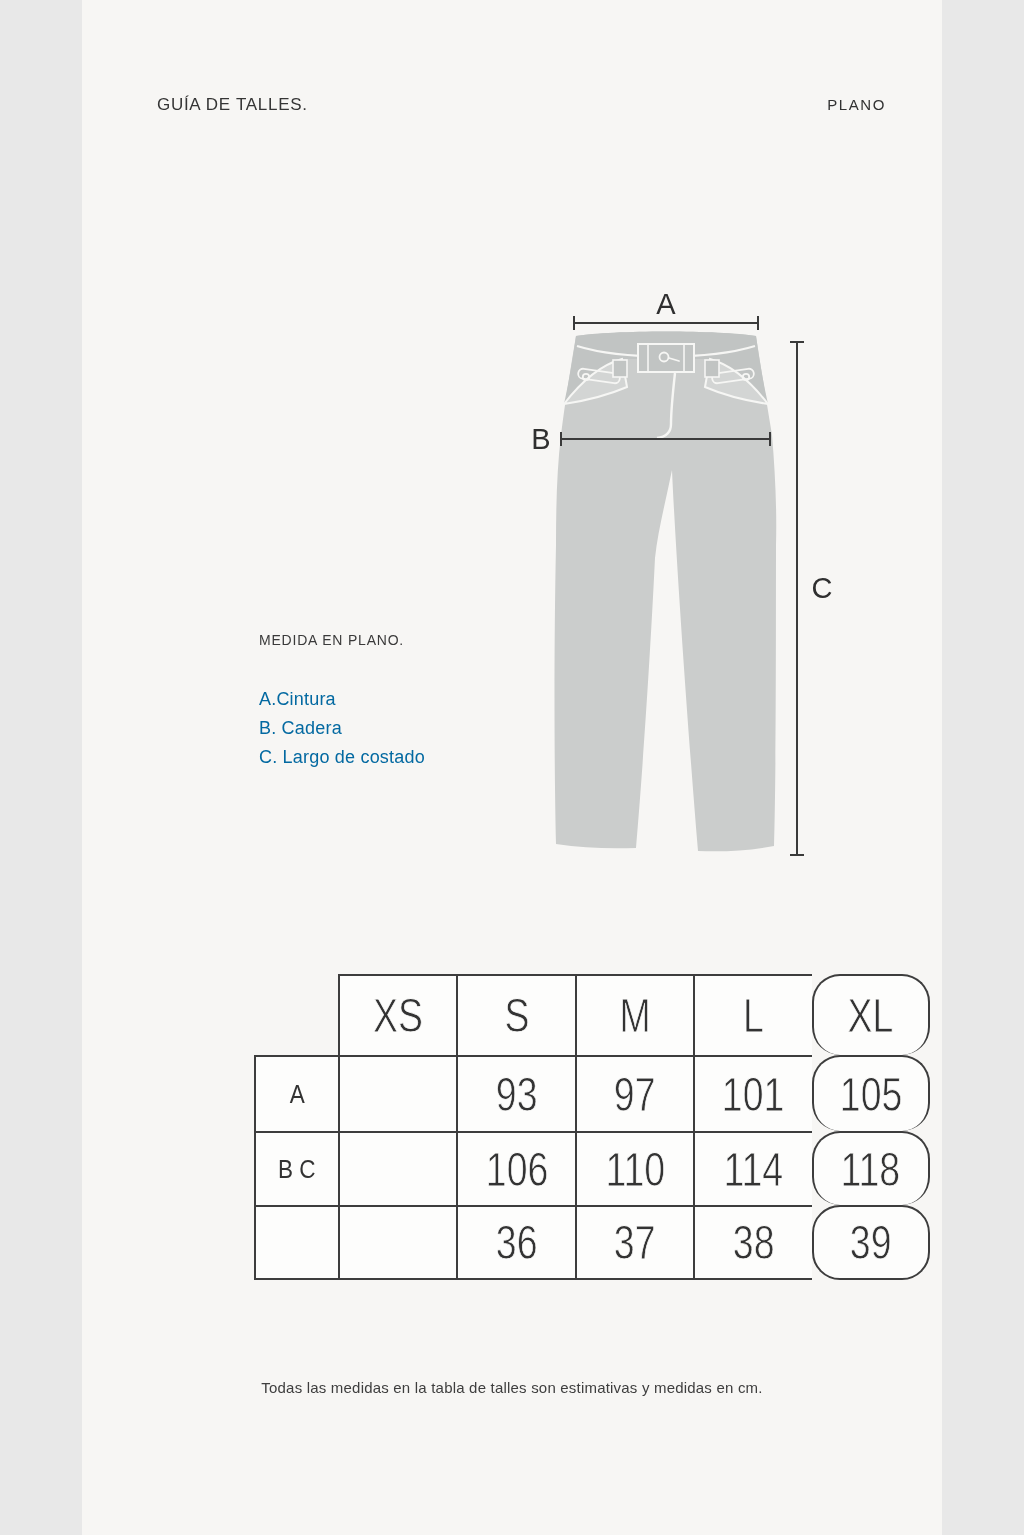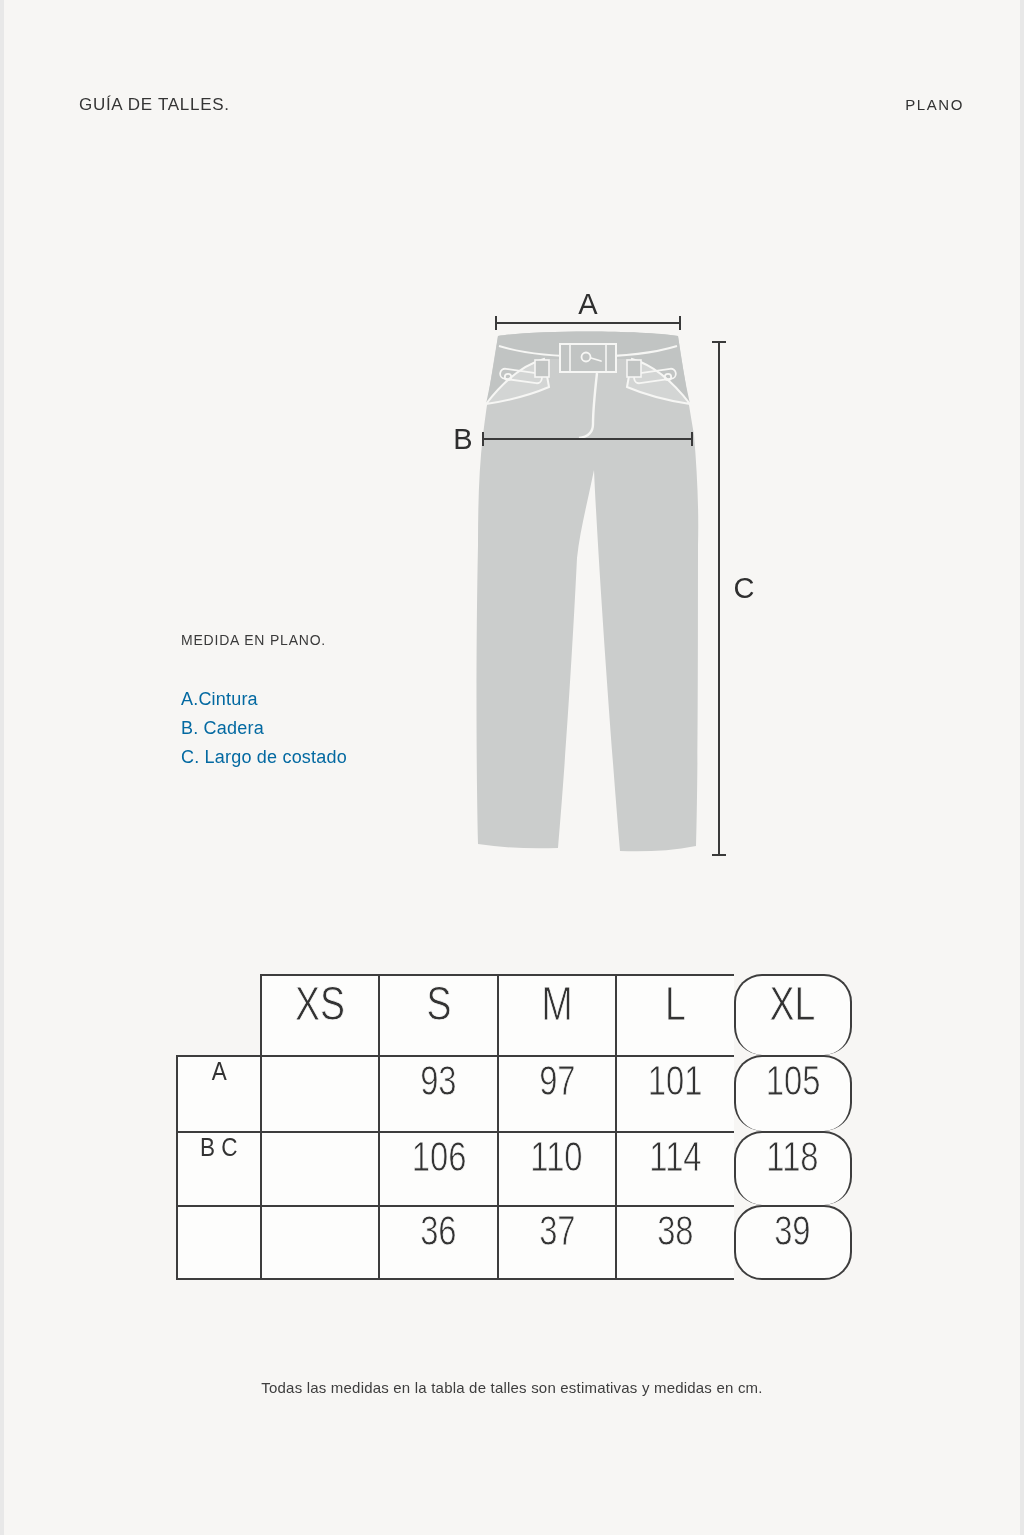--- a/index.html
+++ b/index.html
@@ -1,17 +1,17 @@
 <!DOCTYPE html>
 <html><head>
 <meta charset="utf-8">
 <style>
   html,body{margin:0;padding:0;background:#e8e8e8;}
   .page{
-    position:relative;width:1016px;height:1535px;margin:0 auto;
+    position:relative;width:860px;height:1535px;margin:0 auto;
     background:#f7f6f4;overflow:hidden;
     font-family:"Liberation Sans", sans-serif;color:#383838;
   }
   
   .hdr-title{
     position:absolute;left:75px;top:95px;
     font-size:17px;letter-spacing:.7px;color:#353535;
   }
   .hdr-brand{
     position:absolute;right:56px;top:96px;
@@ -26,30 +26,30 @@
   .measure-title{font-size:14px;letter-spacing:.8px;color:#3a3a3a;margin:0 0 37px 0;}
   .legend-line{font-size:18px;color:#0369a1;line-height:29px;letter-spacing:.2px;}
   
   .size-table{
     position:absolute;left:172px;top:974px;
     display:grid;
     grid-template-columns:84px repeat(5,118.4px);
     grid-template-rows:81px 76px 74px 75px;
   }
   .t-cell{
-    display:flex;justify-content:center;
+    display:flex;align-items:center;justify-content:center;
     background:#fdfdfc;
     border-left:2px solid #3d3d3d;border-top:2px solid #3d3d3d;
     color:#333;overflow:hidden;
   }
   .t-cell.col-last{border-right:2px solid #3d3d3d;border-radius:28px;}
   .t-cell.row-last{border-bottom:2px solid #3d3d3d;}
   .t-cell.t-spacer{background:transparent;border:none;}
   .t-head{font-size:48px;font-weight:300;}
-  .t-val{font-size:42px;font-weight:300;}
+  .t-val{font-size:48px;font-weight:300;}
   .t-label{font-size:25px;font-weight:400;}
   .cx{display:inline-block;transform:scaleX(.78);transform-origin:center;
       -webkit-text-stroke:.8px #fdfdfc;white-space:pre;}
   .t-label .cx{-webkit-text-stroke:0;transform:scaleX(.9);}
   
   .footer-note{
     position:absolute;left:0;right:0;top:1376px;text-align:center;
     font-size:15px;line-height:24px;letter-spacing:.2px;color:#3e3e3e;
   }
 </style>

